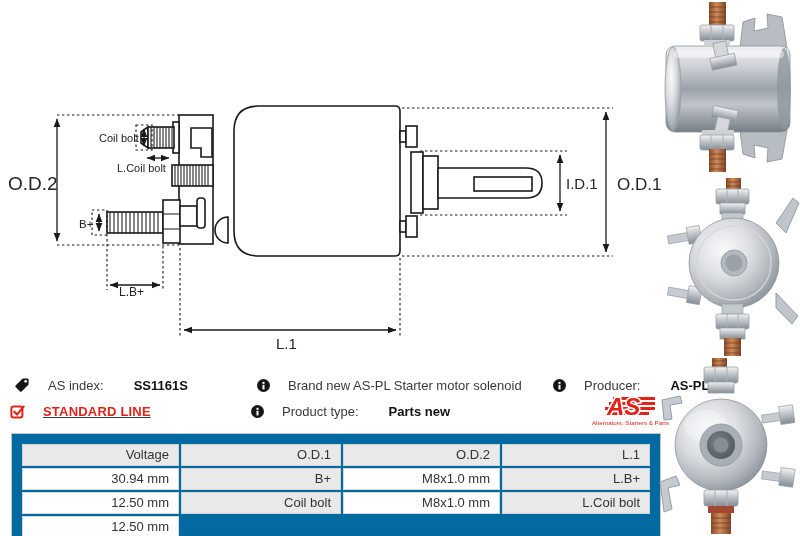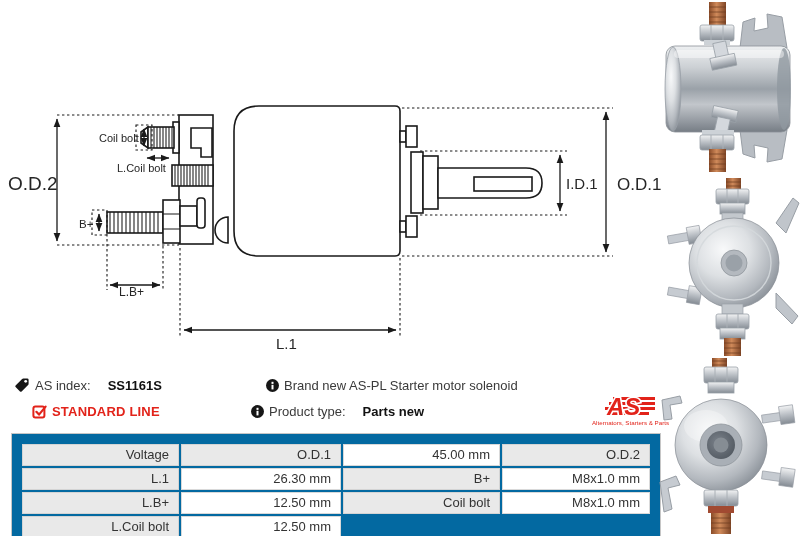--- a/index.html
+++ b/index.html
@@ -10,21 +10,21 @@
 
   
   .diagram{position:absolute;left:0;top:0;}
   .ol{fill:#fff;stroke:#1a1a1a;stroke-width:1.6;}
   .hat{stroke:#1a1a1a;stroke-width:1.05;fill:none;}
   .dot{stroke:#1a1a1a;stroke-width:1.1;fill:none;stroke-dasharray:2.4 2.6;}
   .dim{stroke:#1a1a1a;stroke-width:1.3;fill:none;}
   .lbl{fill:#262626;font-family:"Liberation Sans",sans-serif;}
 
   
-  .inforow{position:absolute;display:flex;align-items:center;gap:5px;height:18px;font-size:13px;color:#3a3a3a;white-space:nowrap;}
+  .inforow{position:absolute;display:flex;align-items:center;gap:18px;height:18px;font-size:13px;color:#3a3a3a;white-space:nowrap;}
   .inforow .val{font-weight:700;color:#111;margin-left:12px;}
   .redline{color:#e2231a;font-weight:700;letter-spacing:.2px;}
   .logo-caption{position:absolute;left:583px;top:419px;width:95px;font-size:6.2px;color:#e2231a;text-align:center;white-space:nowrap;}
 
   
   .spec-grid{position:absolute;left:11px;top:433px;width:650px;box-sizing:border-box;
              border:1px solid #c6c6c6;background:#0369a1;padding:10px;display:grid;
              grid-template-columns:157px 160px 157px 1fr;grid-auto-rows:22px;gap:2px;}
   .spec-grid .cell{box-sizing:border-box;border:1px solid #d9d9d9;font-size:13px;line-height:19px;
                    text-align:right;padding:0 9px 0 2px;overflow:hidden;color:#333;}
@@ -118,67 +118,75 @@
 
   <div class="inforow" style="left:14px;top:376px;">
     <svg width="16" height="16" viewBox="0 0 16 16">
       <path d="M1.6,8.4 L8.1,1.9 Q8.6,1.4 9.3,1.4 H13.2 Q14.6,1.4 14.6,2.8 V6.7 Q14.6,7.4 14.1,7.9 L7.6,14.4 Q6.8,15.2 6,14.4 L1.6,10 Q0.8,9.2 1.6,8.4 Z" fill="#161616"></path>
       <circle cx="11.7" cy="4.3" r="1.4" fill="#fff"></circle>
     </svg>
     <span>AS index:</span>
       <span class="val">SS1161S</span>
   </div>
 
-  <div class="inforow" style="left:32px;top:402px;">
+  <div class="inforow" style="left:10px;top:402px;text-decoration:underline;">
     <svg width="15" height="15" viewBox="0 0 15 15">
       <rect x="1.4" y="2.6" width="11" height="11" rx="2" fill="none" stroke="#e2231a" stroke-width="2"></rect>
       <path d="M4.4,7.8 L7,10.6 L13.6,2.6" fill="none" stroke="#e2231a" stroke-width="2.2" stroke-linecap="round" stroke-linejoin="round"></path>
     </svg>
     <span class="redline">STANDARD LINE</span>
   </div>
 
-  <div class="inforow" style="left:266px;top:376px;">
+  <div class="inforow" style="left:257px;top:376px;">
     <svg width="13" height="13" viewBox="0 0 13 13">
       <circle cx="6.5" cy="6.5" r="6.5" fill="#161616"></circle>
       <rect x="5.5" y="2.8" width="2" height="2.1" fill="#fff"></rect>
       <rect x="5.5" y="5.8" width="2" height="4.6" fill="#fff"></rect>
     </svg>
     <span>Brand new AS-PL Starter motor solenoid</span>
   </div>
 
   <div class="inforow" style="left:251px;top:402px;">
     <svg width="13" height="13" viewBox="0 0 13 13">
       <circle cx="6.5" cy="6.5" r="6.5" fill="#161616"></circle>
       <rect x="5.5" y="2.8" width="2" height="2.1" fill="#fff"></rect>
       <rect x="5.5" y="5.8" width="2" height="4.6" fill="#fff"></rect>
     </svg>
     <span>Product type:</span>
       <span class="val">Parts new</span>
   </div>
 
+  <div class="inforow" style="left:553px;top:376px;">
+    <svg width="13" height="13" viewBox="0 0 13 13">
+      <circle cx="6.5" cy="6.5" r="6.5" fill="#161616"></circle>
+      <rect x="5.5" y="2.8" width="2" height="2.1" fill="#fff"></rect>
+      <rect x="5.5" y="5.8" width="2" height="4.6" fill="#fff"></rect>
+    </svg>
+    <span>Producer:</span>
+      <span class="val">AS-PL</span>
+  </div>
 
   <svg class="abs" style="left:597px;top:395px;" width="60" height="24" viewBox="0 0 60 24">
     <g fill="#e2231a">
       <rect x="16" y="2" width="42" height="3"></rect>
       <rect x="12" y="7" width="46" height="3"></rect>
       <rect x="8" y="12" width="50" height="3"></rect>
       <rect x="14" y="17" width="38" height="3"></rect>
     </g>
     <text x="10" y="20" font-family="Liberation Sans, sans-serif" font-style="italic" font-weight="900" font-size="24" fill="#e2231a" stroke="#ffffff" stroke-width="3.2" paint-order="stroke">AS</text>
   </svg>
   <div class="logo-caption">Alternators, Starters &amp; Parts</div>
 
   <div class="spec-grid">
     <div class="cell lab">Voltage</div>
     <div class="cell lab">O.D.1</div>
-    <div class="cell valc">45.00 mm</div>
 
     <div class="cell lab">O.D.2</div>
     <div class="cell lab">L.1</div>
-    <div class="cell valc">26.30 mm</div>
+    <div class="cell valc">30.94 mm</div>
 
     <div class="cell lab">B+</div>
     <div class="cell valc">M8x1.0 mm</div>
     <div class="cell lab">L.B+</div>
     <div class="cell valc">12.50 mm</div>
 
     <div class="cell lab">Coil bolt</div>
     <div class="cell valc">M8x1.0 mm</div>
     <div class="cell lab">L.Coil bolt</div>
     <div class="cell valc">12.50 mm</div>

